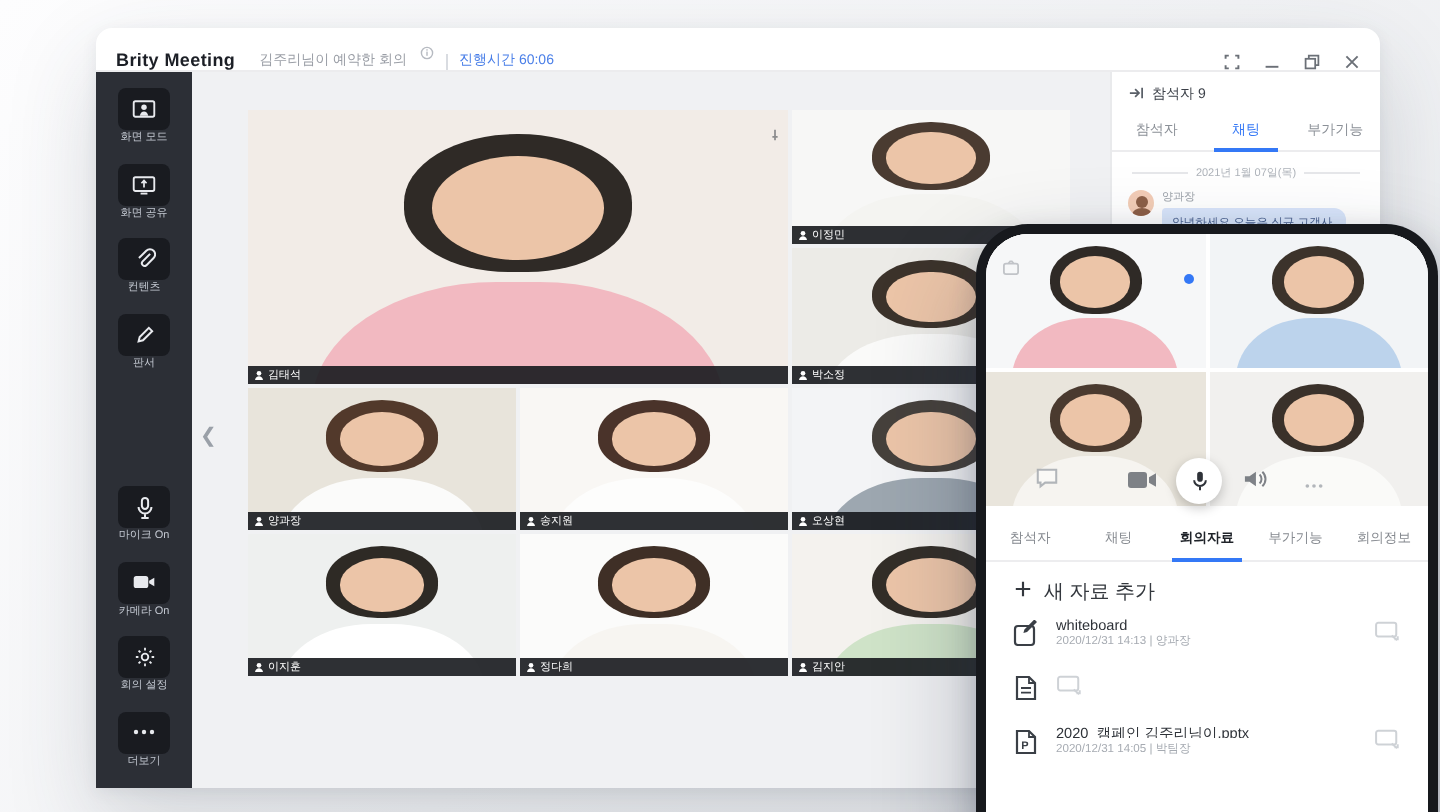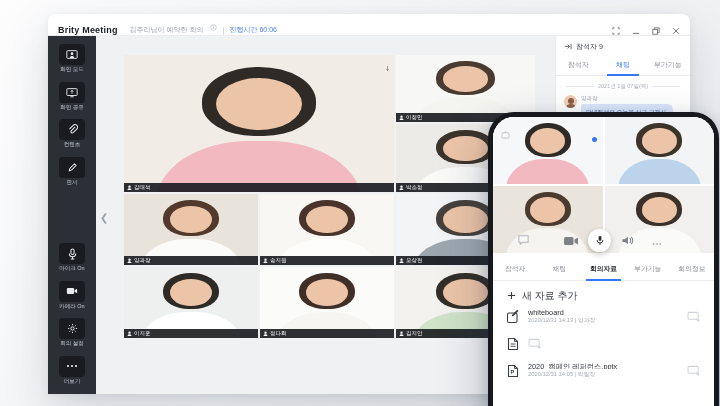--- a/index.html
+++ b/index.html
@@ -518,21 +518,21 @@
 
         <div class="frow">
           <span class="ficon">
               <svg width="12" height="14" viewBox="0 0 12 14" fill="none" stroke="#3a3f46" stroke-width="1.1">
                 <path d="M1.5 1.5h6l3 3v8h-9z"></path>
                 <path d="M7.5 1.5v3h3" stroke-width=".9"></path>
                 <text x="3.6" y="10.4" font-size="5.5" fill="#3a3f46" stroke="none" font-family="Liberation Sans, sans-serif" font-weight="bold">P</text>
               </svg>
             </span>
           <div class="fcol">
-            <span class="ftitle">2020_캠페인 레퍼런스.pptx</span>
+            <span class="ftitle">2020_캠페인 김주리님이.pptx</span>
             <span class="fmeta">2020/12/31 14:05 | 박팀장</span>
           </div>
           <span class="fshare"><svg width="14" height="11" viewBox="0 0 15 12" fill="none" stroke="#c3c7cd" stroke-width="1.1">
                 <rect x="1" y="1.5" width="11" height="7.5" rx="1.2"></rect>
                 <path d="M9.5 8.5l3 2.5M11 10.5h1.8V8.8"></path>
               </svg></span>
         </div>
 
       </div>
     </div>

